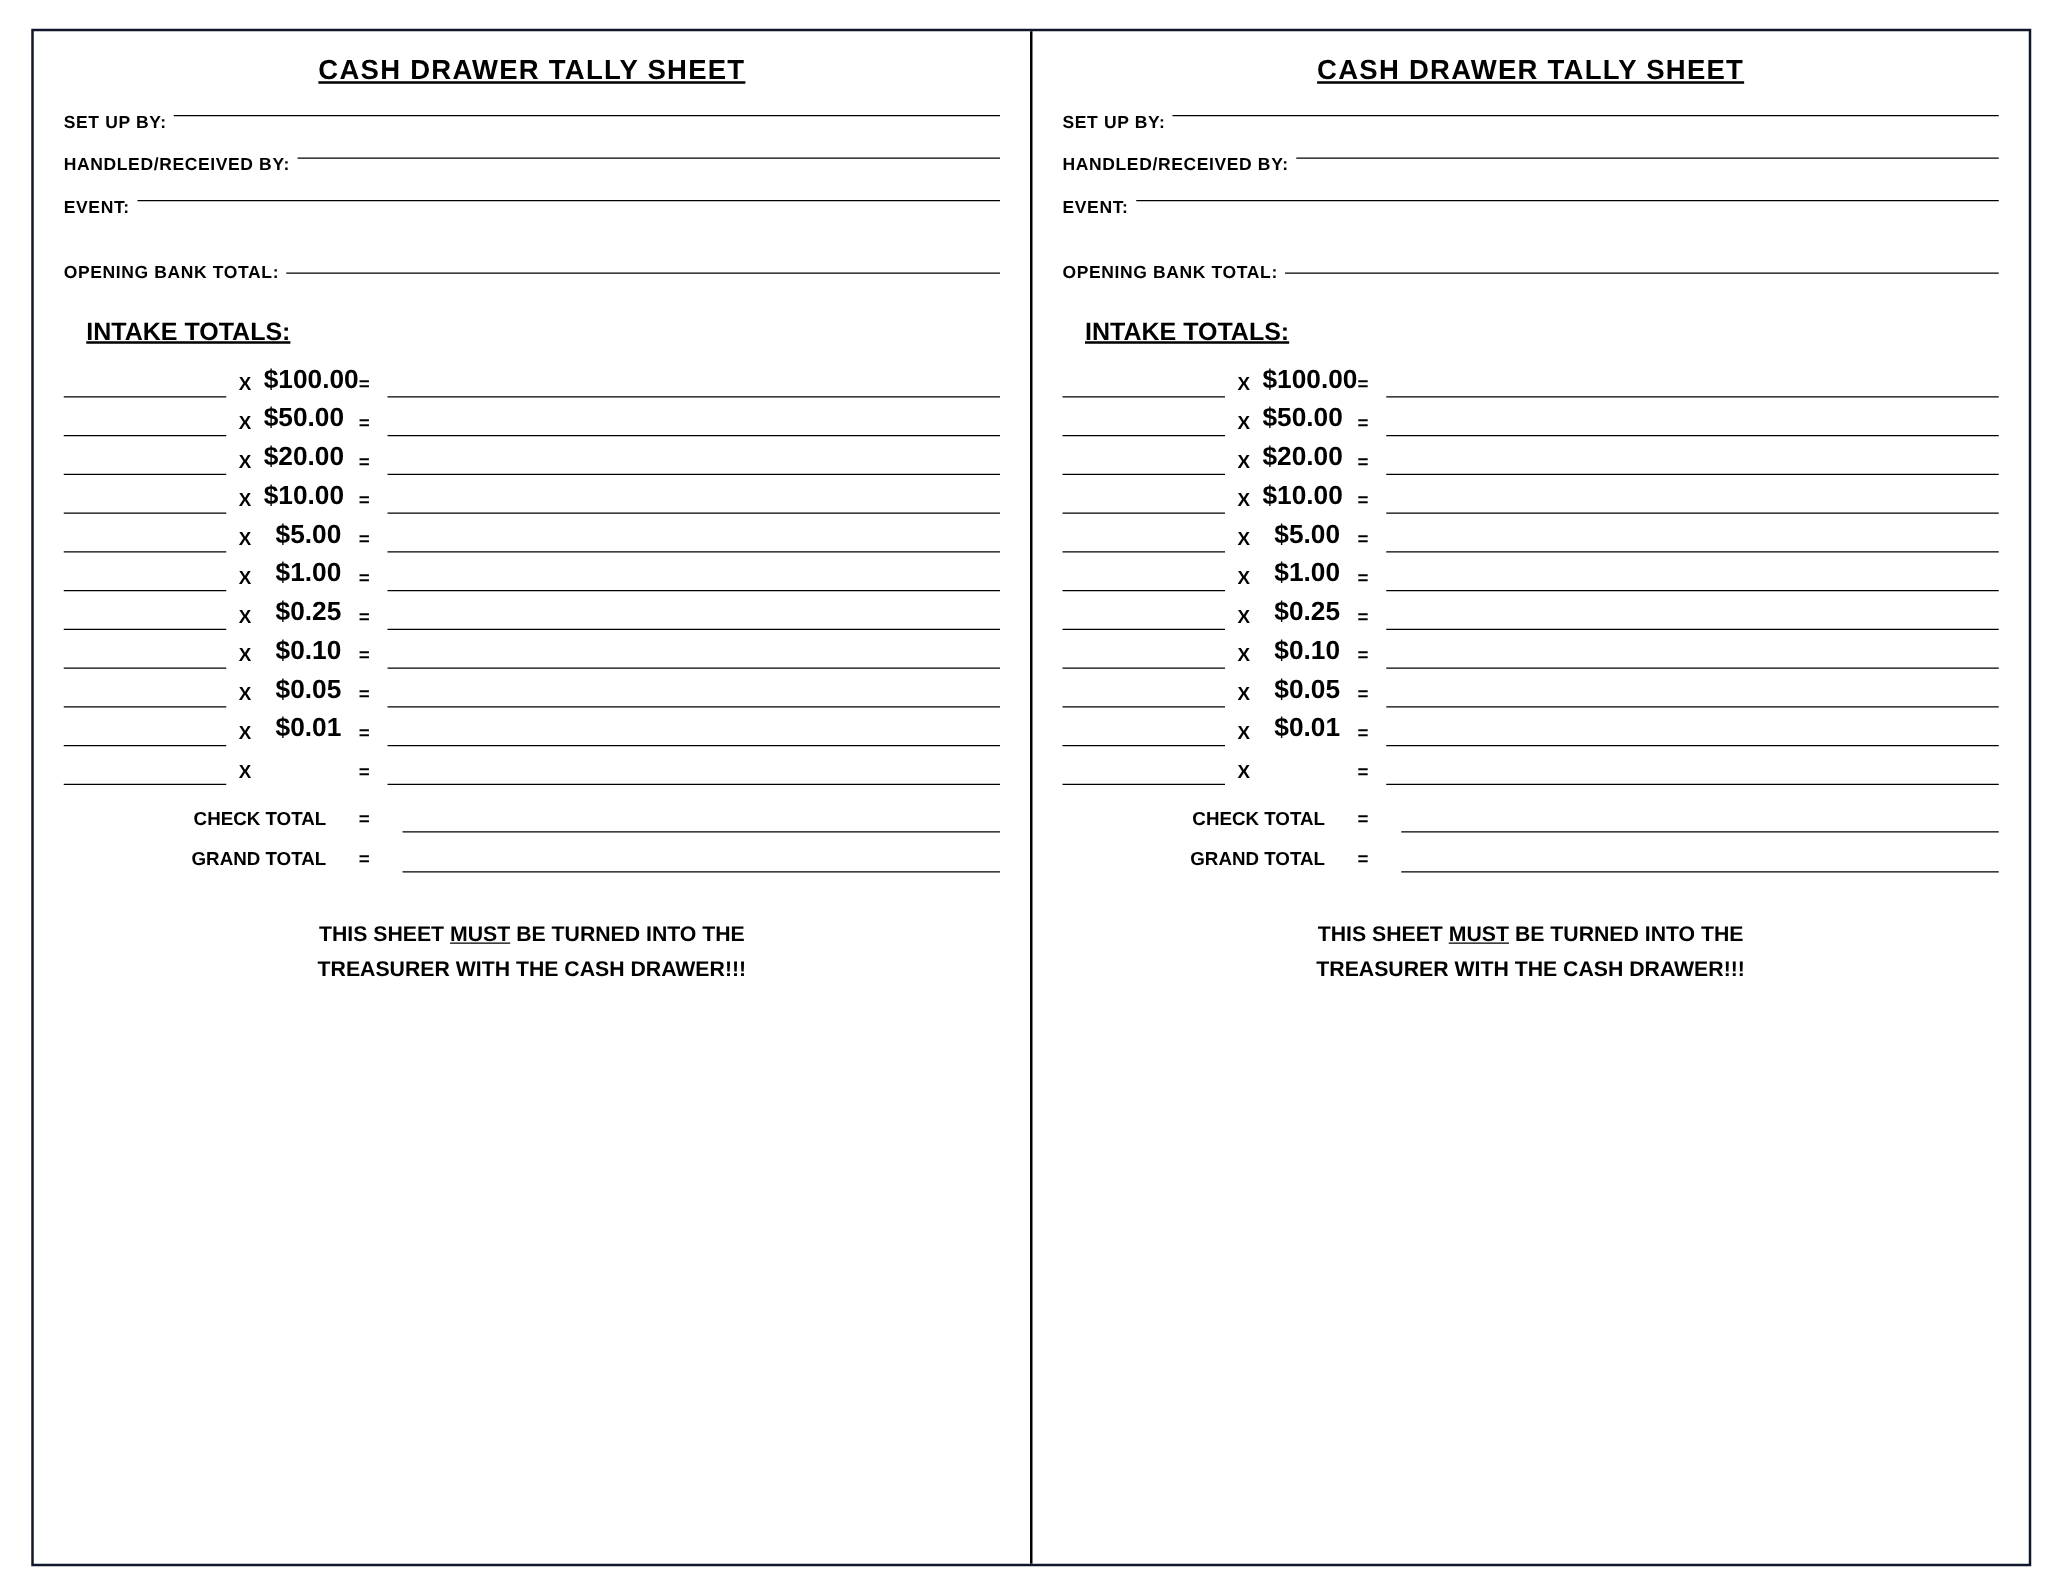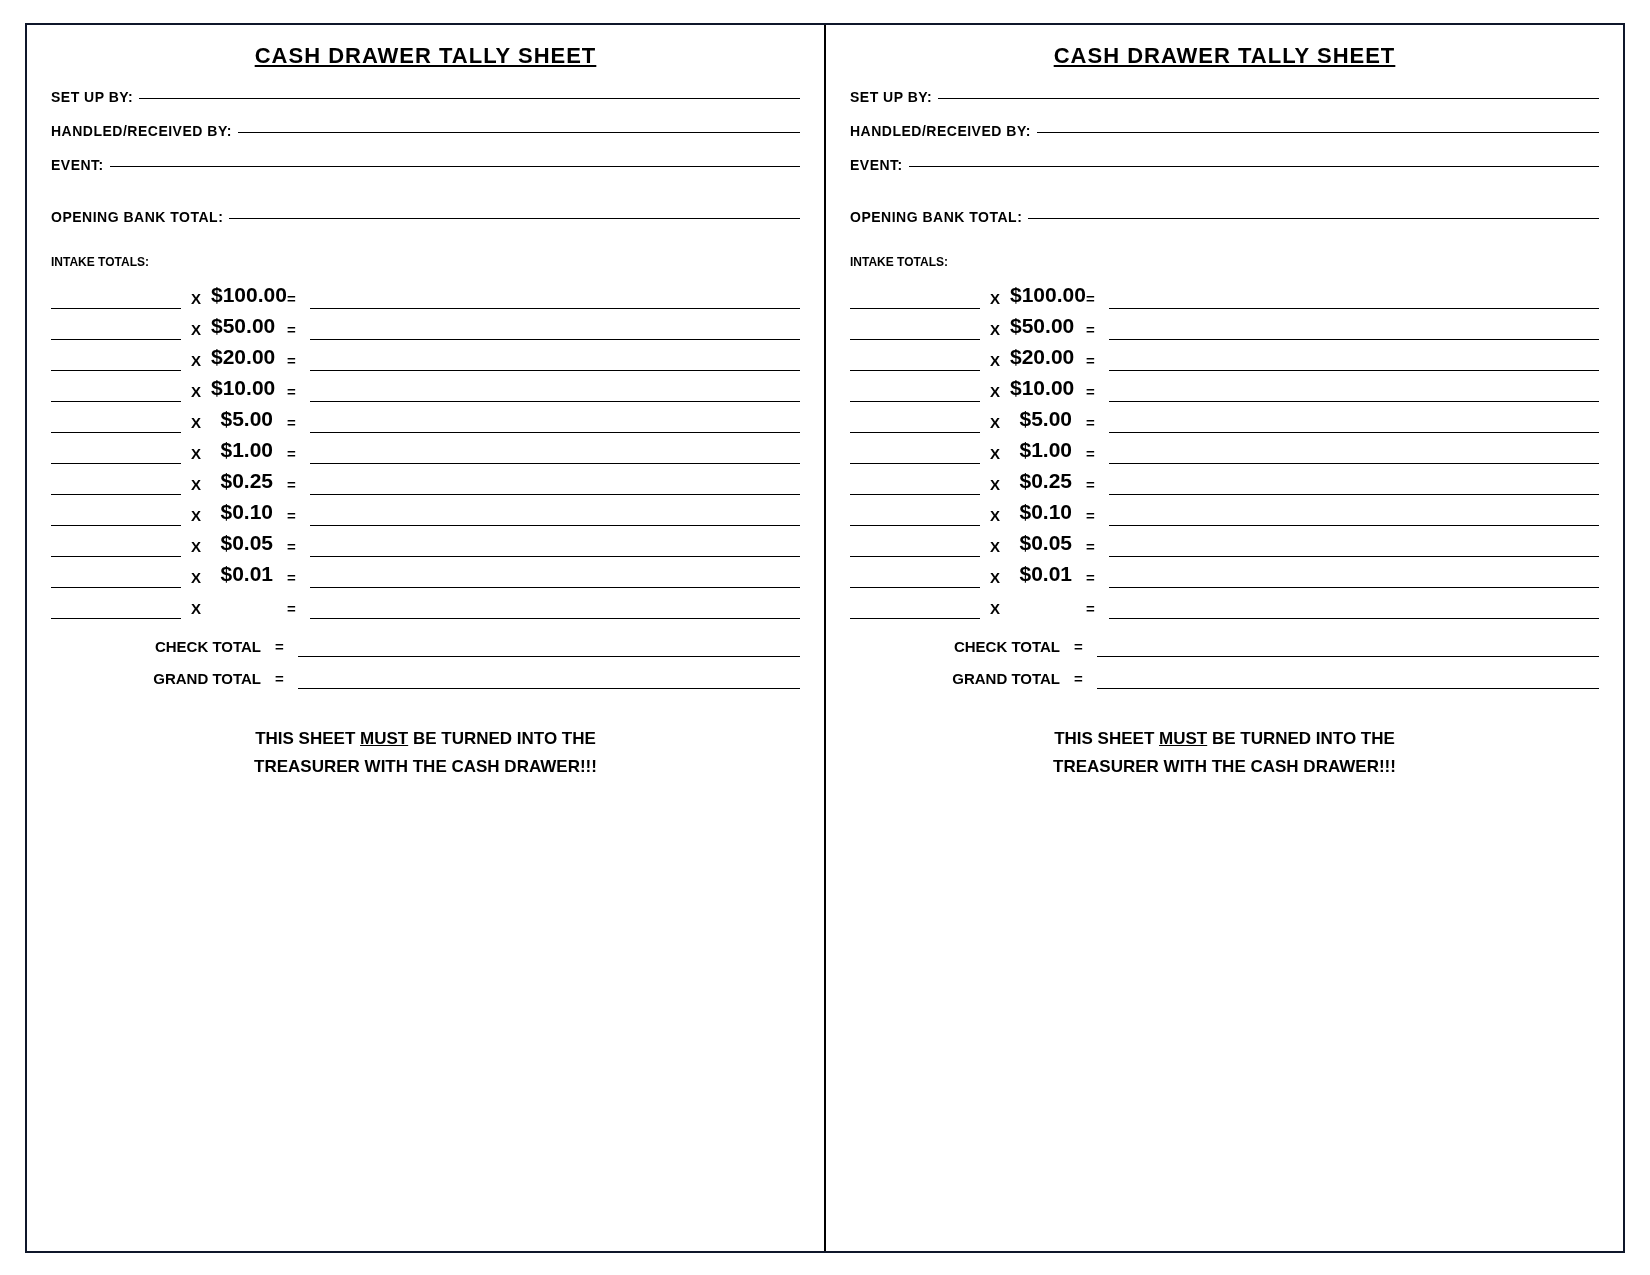--- a/index.html
+++ b/index.html
@@ -32,43 +32,45 @@
     .panel-title {
       font-size: 22px;
       font-weight: bold;
       text-decoration: underline;
       text-align: center;
       margin-bottom: 20px;
       letter-spacing: 1px;
     }
     .field-row {
       display: flex;
-      align-items: center;
+      align-items: flex-start;
       margin-bottom: 18px;
       font-size: 15px;
       font-weight: bold;
     }
     .field-label {
       font-size: 14px;
       font-weight: bold;
       white-space: nowrap;
       margin-right: 6px;
       letter-spacing: 0.5px;
     }
     .field-line {
       flex: 1;
       border-bottom: 1.5px solid #000;
       min-width: 60px;
       height: 4px;
     }
     .intake-header {
-      font-size: 12px;
-      font-weight: bold;
+      font-size: 20px;
+      font-weight: bold;
+      text-decoration: underline;
       margin-bottom: 12px;
       margin-top: 8px;
+      margin-left: 18px;
     }
     .intake-rows {
       display: flex;
       flex-direction: column;
       gap: 3px;
       margin-bottom: 6px;
     }
     .intake-row {
       display: flex;
       align-items: flex-end;
@@ -102,21 +104,21 @@
       padding-bottom: 2px;
     }
     .intake-result-line {
       flex: 1;
       border-bottom: 1.5px solid #000;
       height: 4px;
     }
     .subtotal-row {
       display: flex;
       align-items: flex-end;
-      gap: 0;
+      gap: 12px;
       height: 28px;
       margin-top: 4px;
     }
     .subtotal-label {
       font-size: 15px;
       font-weight: bold;
       text-align: right;
       width: 210px;
       margin-right: 14px;
       padding-bottom: 2px;

